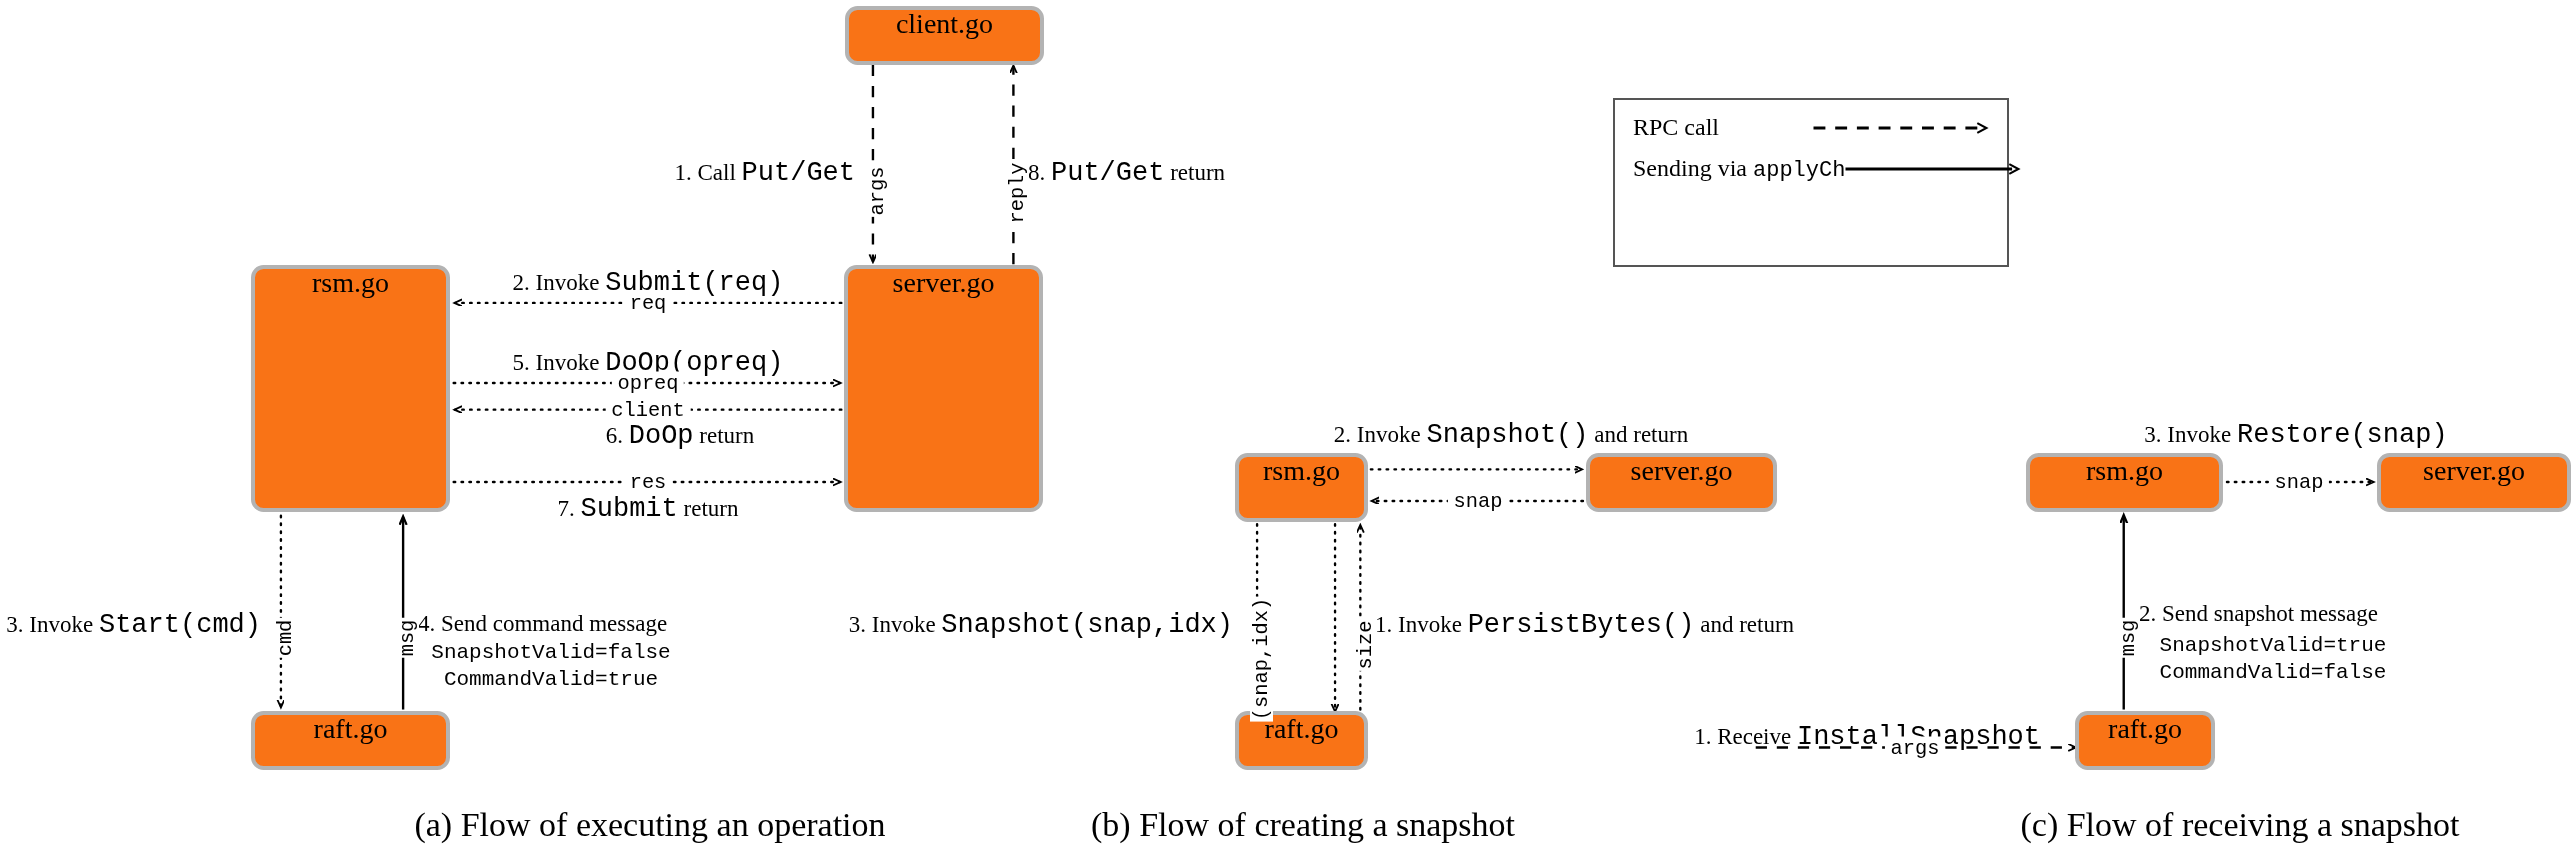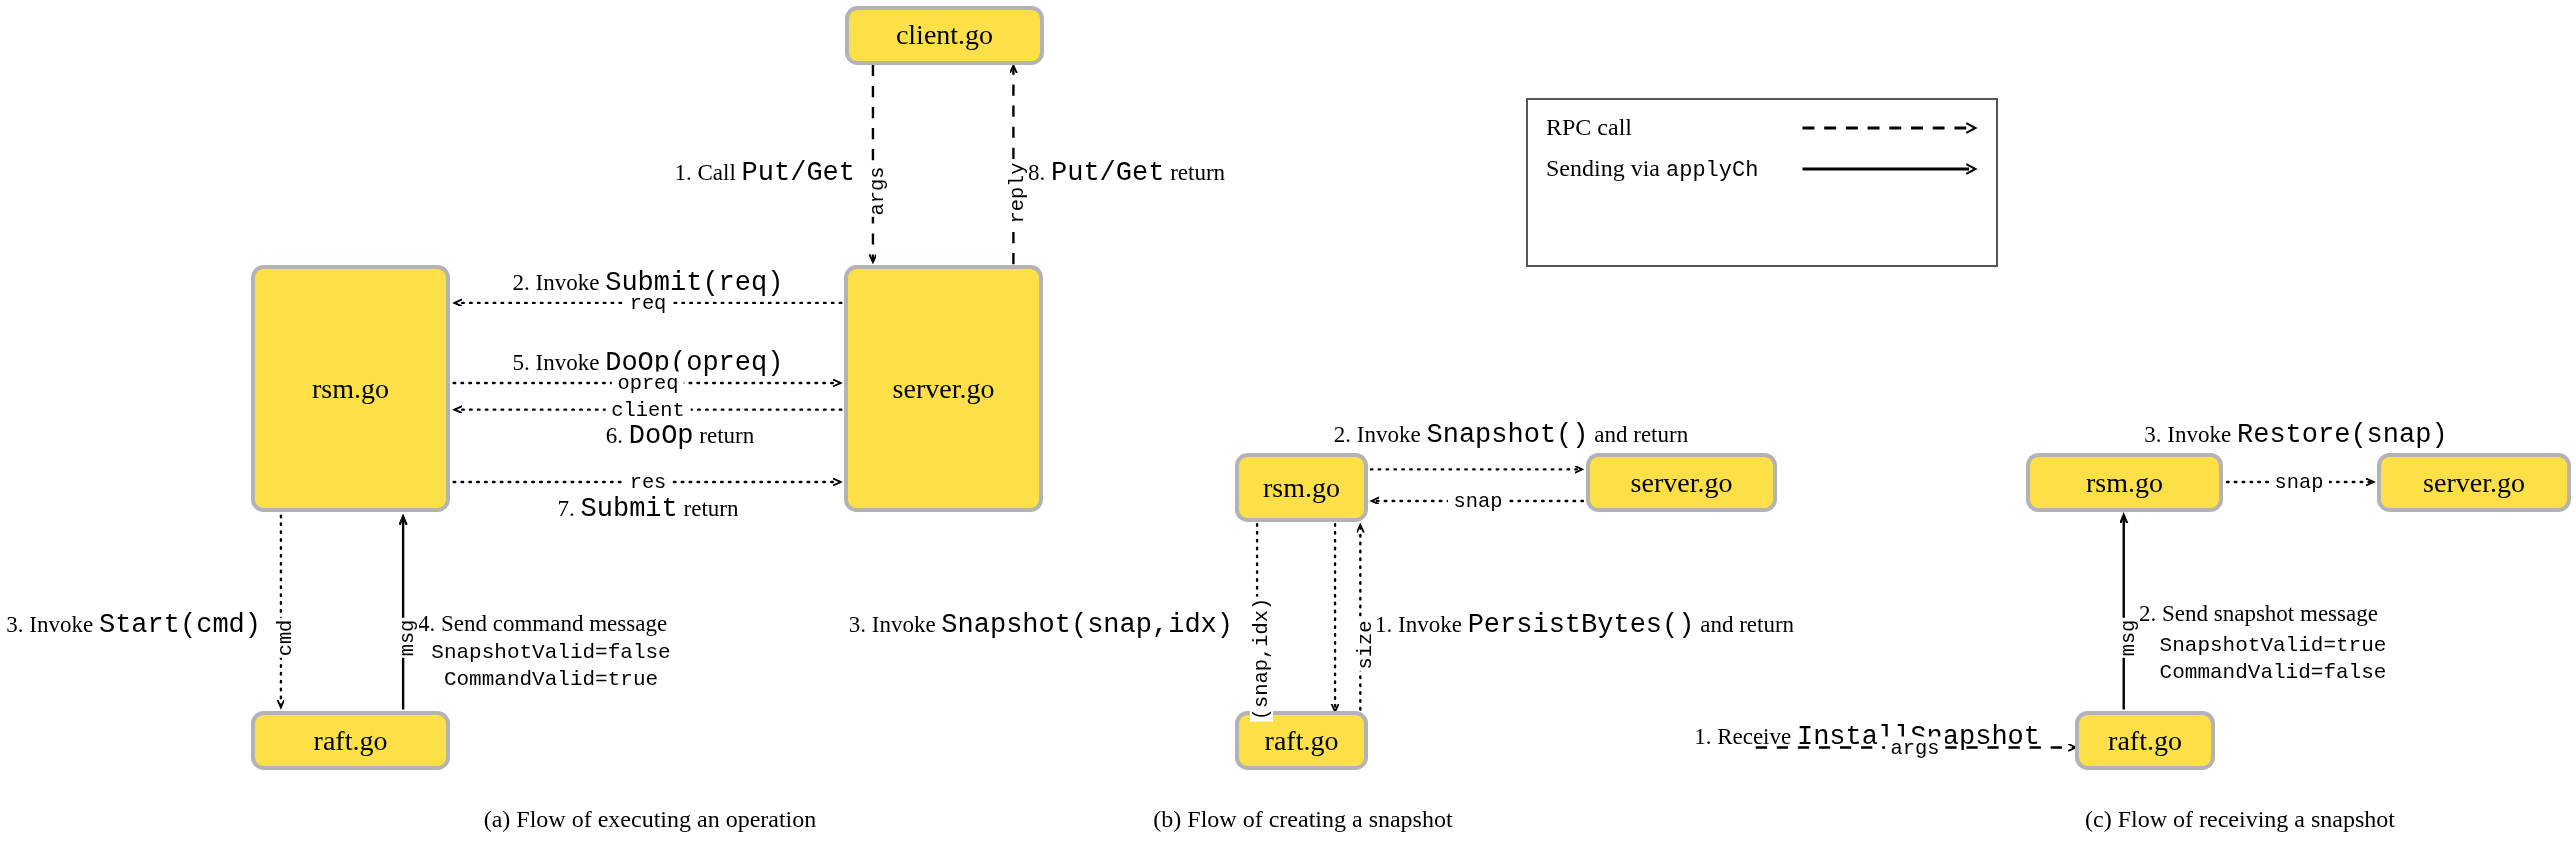--- a/index.html
+++ b/index.html
@@ -10,43 +10,43 @@
     color:#000000;
   }
   #stage{position:absolute;left:0;top:0;width:2576px;height:846px;}
 
   
   .node{
     position:absolute;
     box-sizing:border-box;
     border:4.2px solid #b3b3b3;
     border-radius:12.6px;
-    background:#fde047;
-    display:flex;align-items:center;justify-content:center;
+    background:#f97316;
+    display:flex;justify-content:center;
     z-index:6;
   }
   .node .nlabel{
     font-family:"Liberation Serif","DejaVu Serif",serif;
     font-size:28px;line-height:1;white-space:nowrap;color:#000;
   }
 
   
   .lbl{
     position:absolute;white-space:nowrap;z-index:8;
     font-family:"Liberation Serif","DejaVu Serif",serif;
     font-size:23px;line-height:1.18;color:#000;
   }
   .lbl.ctr{transform:translateX(-50%);text-align:center;}
   .lbl.right{transform:translateX(-100%);}
   .mono{font-family:"Liberation Mono","DejaVu Sans Mono",monospace;font-size:27px;}
   .allmono{font-family:"Liberation Mono","DejaVu Sans Mono",monospace;font-size:21px;line-height:1.3;}
   .caption{
     position:absolute;white-space:nowrap;transform:translateX(-50%);
     font-family:"Liberation Serif","DejaVu Serif",serif;
-    font-size:24px;color:#000;z-index:8;
+    font-size:34px;color:#000;z-index:8;
   }
 
   
   .vlbl{
     position:absolute;z-index:9;
     font-family:"Liberation Mono","DejaVu Sans Mono",monospace;
     font-size:20.4px;color:#000;white-space:nowrap;
     transform-origin:0 0;
     transform:rotate(-90deg) translateX(-50%);
     background:#ffffff;padding:0 1.4px;
@@ -242,21 +242,21 @@
   <div class="vlbl" style="left: 2117px; top: 638px; transform: rotate(-90deg) translateX(-50%);">msg</div>
   <div class="lbl" style="left:2139px;top:600px;">2. Send snapshot message</div>
   <div class="lbl allmono ctr" style="left:2273px;top:632px;">SnapshotValid=true</div>
   <div class="lbl allmono ctr" style="left:2273px;top:659px;">CommandValid=false</div>
 
   <div class="lbl right" style="left:2040px;top:722px;">1. Receive <span class="mono">InstallSnapshot</span></div>
   <div class="hlbl" style="left:1915px;top:748px;">args</div>
 
   <div class="caption" style="left:2240px;top:806px;">(c) Flow of receiving a snapshot</div>
 
-  <div id="legend" style="left:1526px;top:98px;width:472px;height:169px;">
+  <div id="legend" style="left:1613px;top:98px;width:396px;height:169px;">
 
     <div class="legend-row">
       <span class="legend-text">RPC call</span>
       <span class="legend-art">
         <svg width="176" height="14" viewBox="0 0 250 20">
           <line x1="0" y1="10" x2="236" y2="10" stroke="#000" stroke-width="4" stroke-dasharray="17 14"></line>
           <path d="M234,3 L247,10 L234,17" fill="none" stroke="#000" stroke-width="3"></path>
         </svg>
       </span>
     </div>

